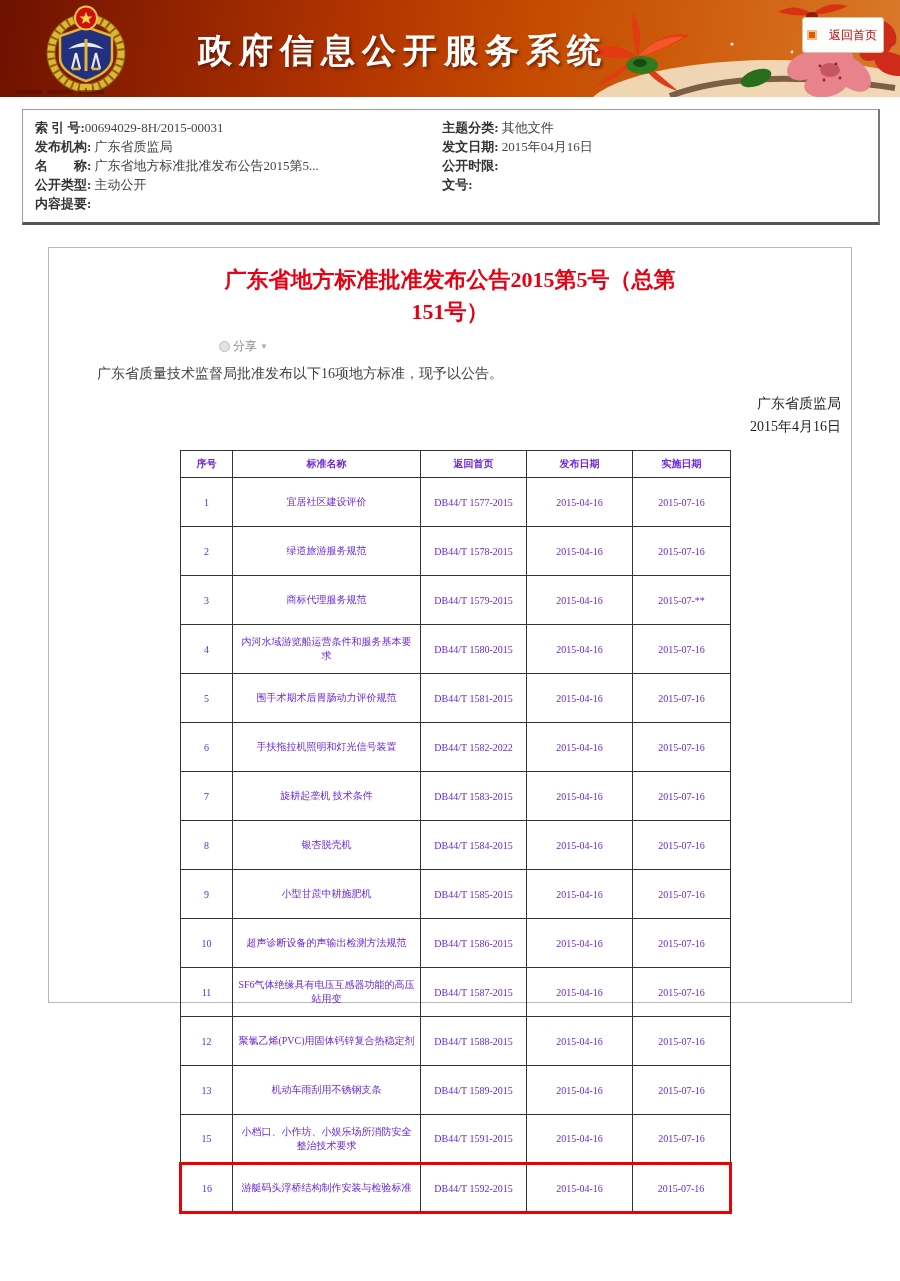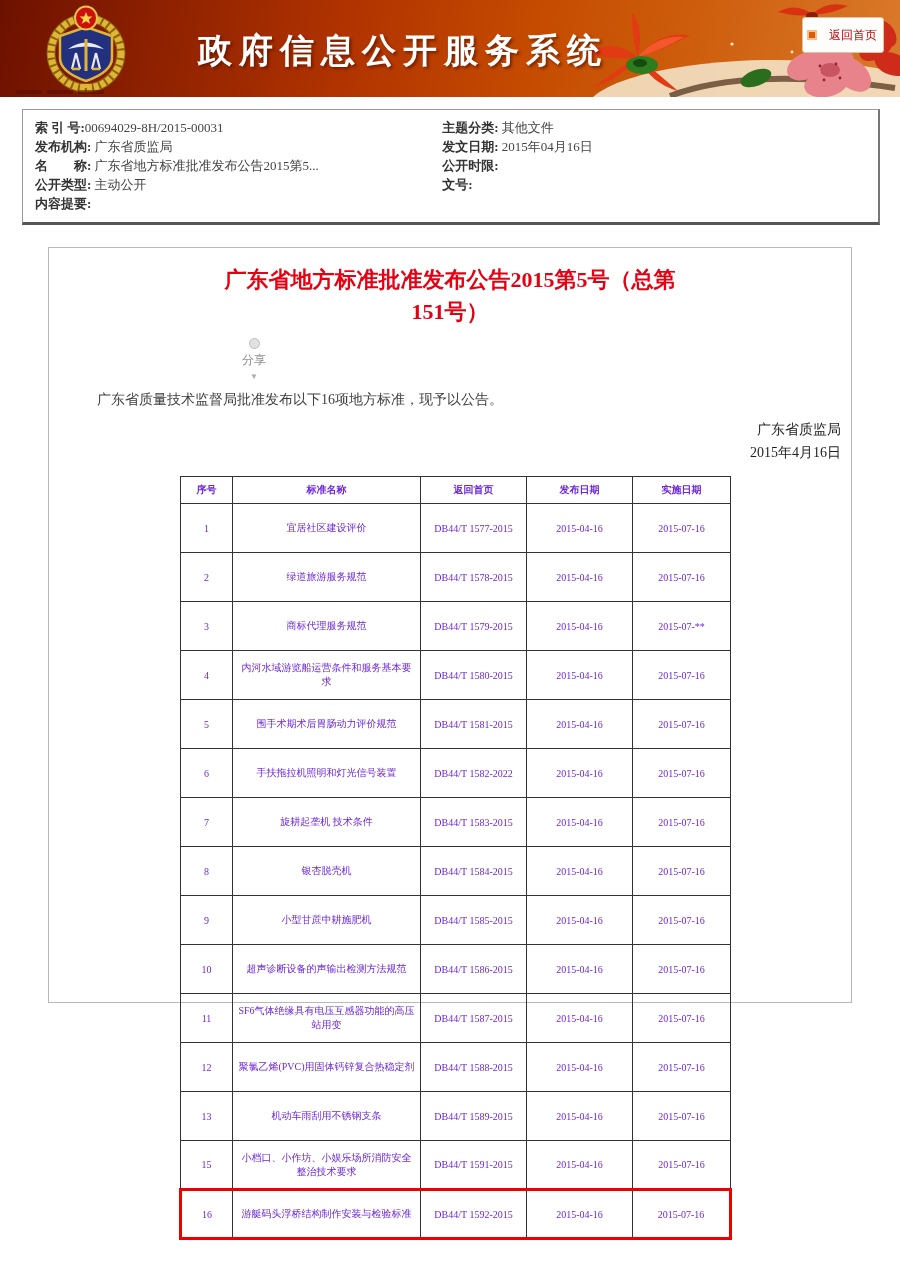--- a/index.html
+++ b/index.html
@@ -51,21 +51,21 @@
   .content-box {
     margin:22px 48px 15px; height:756px; border:1px solid #b8b8b8;
     padding-top:16px; position:relative; background:#fff;
   }
   .article-title {
     width:460px; margin:0 auto; text-align:center;
     color:#e60012; font-weight:bold; font-size:22px; line-height:1.45;
   }
   .share-row {
     margin:10px 0 0 170px; display:flex; align-items:center; gap:3px;
-    font-size:12px; color:#8e8e8e; cursor:pointer; width:70px;flex-direction:column;
+    font-size:12px; color:#8e8e8e; cursor:pointer; width:70px;
   }
   .share-row .circ {
     width:11px; height:11px; border-radius:50%;
     background:#e2e2e2; border:1px solid #bdbdbd;
   }
   .share-row .caret { font-size:8px; color:#a9a9a9; }
   .article-body {
     margin:8px 20px 0; text-indent:2em; font-size:14px; line-height:1.55; color:#404040;
   }
   .sign-block { text-align:right; margin:8px 10px 0 0; font-size:14px; line-height:23px; color:#1e1e1e; }

